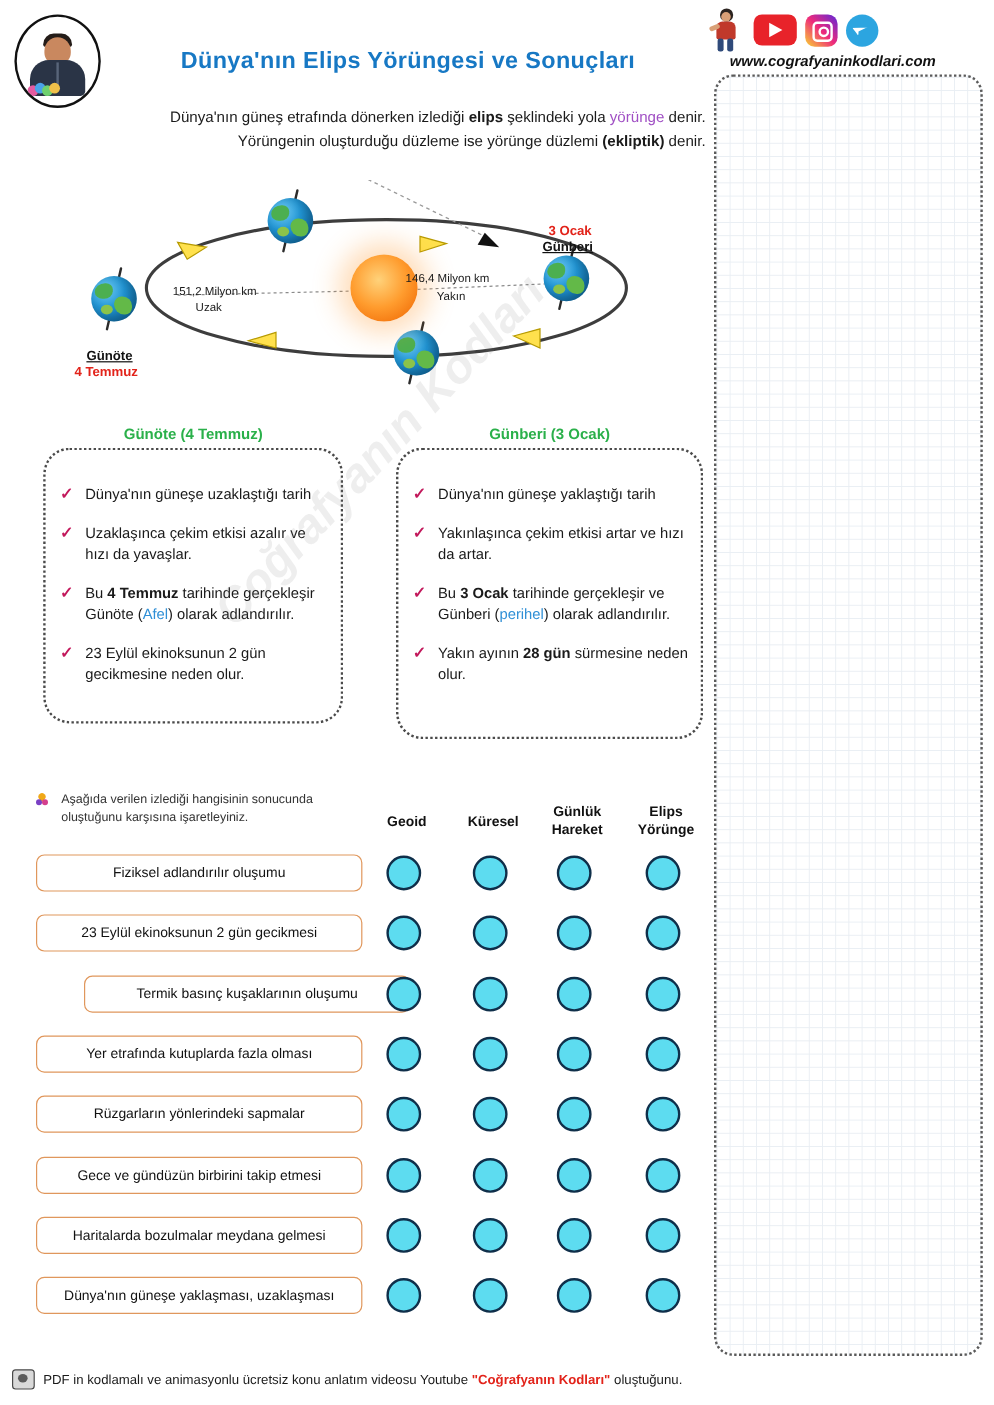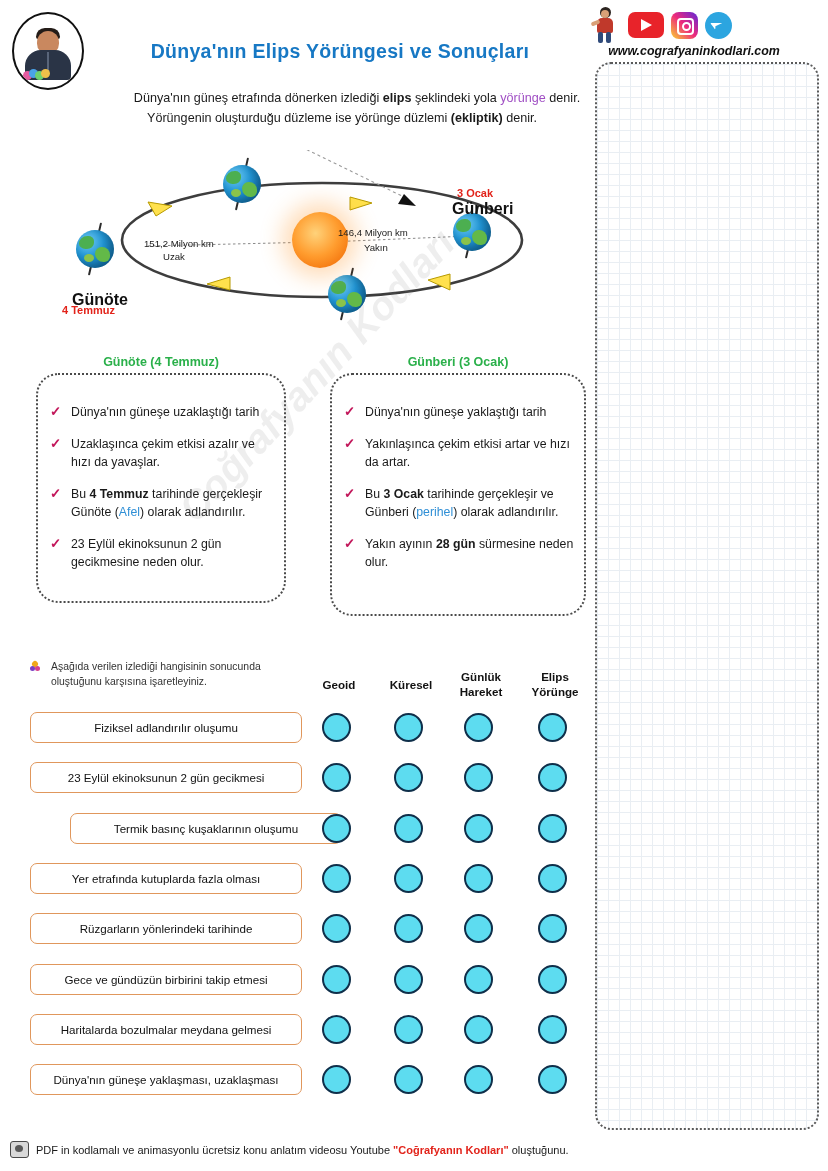--- a/index.html
+++ b/index.html
@@ -49,21 +49,21 @@
   .avatar .logo-dots i:nth-child(4){left:18px;top:0;background:#f0c04a;}
 
   .title{
     position:absolute;left:110px;top:40px;width:460px;text-align:center;
     color:#1778c4;font-size:19.5px;font-weight:bold;letter-spacing:.3px;
     font-family:"Liberation Sans", sans-serif;
   }
 
   .intro{
     position:absolute;left:96px;top:88px;width:492px;
-    font-size:12.6px;line-height:20px;color:#1a1a1a;text-align:center;
+    font-size:12.6px;line-height:20px;color:#1a1a1a;text-align:right;
   }
   .intro .l1{padding-left:30px;}
   .intro b{font-weight:bold;}
   .intro .accent{color:#a04fc4;}
 
   
   .social{position:absolute;right:96px;top:6px;display:flex;align-items:center;gap:7px;}
   .mascot{position:relative;width:30px;height:38px;}
   .mascot .m-head{position:absolute;left:9px;top:1px;width:11px;height:11px;border-radius:50%;background:#2c2420;}
   .mascot .m-face{position:absolute;left:10px;top:4px;width:8px;height:8px;border-radius:50%;background:#d9a077;}
@@ -114,21 +114,21 @@
     position:absolute;left:21px;top:-5px;width:2.2px;height:54px;background:#2b2b2b;
     transform:rotate(13deg);transform-origin:50% 50%;border-radius:2px;
   }
   .sun{
     position:absolute;left:232px;top:62px;width:56px;height:56px;border-radius:50%;
     background:radial-gradient(circle at 42% 38%, #ffd27a 0%, #ff9c2e 48%, #f57a12 78%, rgba(245,140,20,0) 100%);
     box-shadow:0 0 22px 10px rgba(255,150,40,.32);
   }
   .dlabel{position:absolute;font-size:9.6px;color:#1a1a1a;white-space:nowrap;}
   .dlabel.red{color:#e2231a;font-weight:bold;font-size:11px;}
-  .dlabel.blk{color:#111;font-weight:bold;font-size:16px;}
+  .dlabel.blk{color:#111;font-weight:bold;font-size:11px;text-decoration:underline;}
 
   
   .boxhead{position:absolute;font-size:12.5px;font-weight:bold;color:#2ab04a;text-align:center;}
   .infobox{
     position:absolute;border:2.2px dotted #4a4a4a;border-radius:22px;background:#fff;
     box-sizing:border-box;
   }
   .ib-item{position:relative;padding-left:33px;margin:0 0 14px 0;font-size:12.3px;line-height:18px;color:#1a1a1a;}
   .ib-item:last-child{margin-bottom:0;}
   .ib-item .tick{
@@ -342,21 +342,21 @@
       <div class="bubble" style="left: 464px; top: 813.6px;"></div>
       <div class="bubble" style="left: 538px; top: 813.6px;"></div>
       <div class="statement" style="top: 862.9px;">
         <span>Yer etrafında kutuplarda fazla olması</span>
       </div>
       <div class="bubble" style="left: 322px; top: 863.9px;"></div>
       <div class="bubble" style="left: 394px; top: 863.9px;"></div>
       <div class="bubble" style="left: 464px; top: 863.9px;"></div>
       <div class="bubble" style="left: 538px; top: 863.9px;"></div>
       <div class="statement" style="top: 913.2px;">
-        <span>Rüzgarların yönlerindeki tarihinde</span>
+        <span>Rüzgarların yönlerindeki sapmalar</span>
       </div>
       <div class="bubble" style="left: 322px; top: 914.2px;"></div>
       <div class="bubble" style="left: 394px; top: 914.2px;"></div>
       <div class="bubble" style="left: 464px; top: 914.2px;"></div>
       <div class="bubble" style="left: 538px; top: 914.2px;"></div>
       <div class="statement" style="top: 963.5px;">
         <span>Gece ve gündüzün birbirini takip etmesi</span>
       </div>
       <div class="bubble" style="left: 322px; top: 964.5px;"></div>
       <div class="bubble" style="left: 394px; top: 964.5px;"></div>

